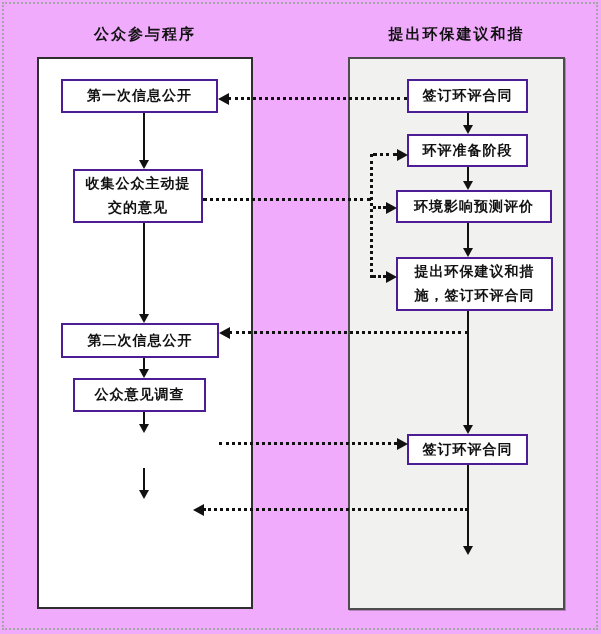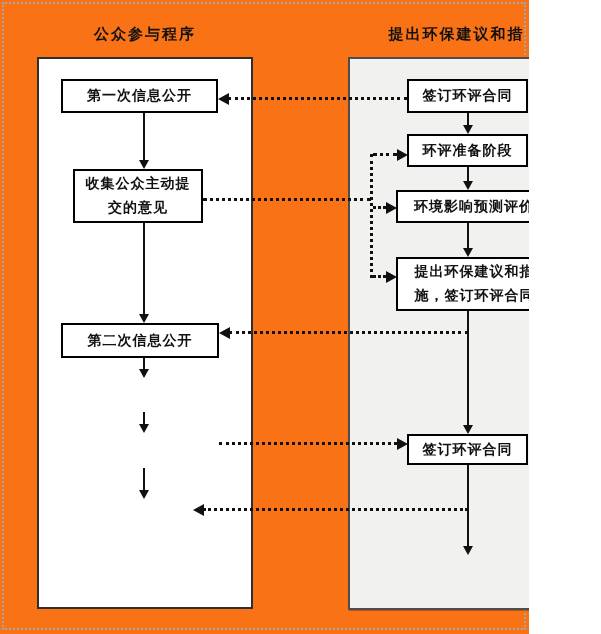--- a/index.html
+++ b/index.html
@@ -1,34 +1,34 @@
 <!DOCTYPE html>
 <html><head>
 <meta charset="utf-8">
 <style>
   html,body{margin:0;padding:0;background:#fff;}
   .page{
-    position:relative;width:529px;height:634px;background:#f97316;overflow:hidden;
+    position:relative;width:601px;height:634px;background:#f0abfc;overflow:hidden;
     font-family:"Liberation Serif","DejaVu Serif",serif;color:#111;
   }
   .page-border{
     position:absolute;left:2px;top:2px;right:3px;bottom:4px;
     border:2px dotted #a6a6a6;pointer-events:none;
   }
   .col-title{
     position:absolute;top:24px;height:20px;line-height:20px;text-align:center;
     font-size:15px;font-weight:bold;letter-spacing:2px;white-space:nowrap;
   }
   .col-title.left{left:37px;width:216px;}
   .col-title.right{left:348px;width:217px;}
   .container{position:absolute;box-sizing:border-box;}
   .left-container{left:37px;top:57px;width:216px;height:552px;border:2px solid #2e2e2e;background:#ffffff;}
   .right-container{left:348px;top:57px;width:217px;height:553px;border:2px solid #4d4d4d;background:#f1f1ef;box-shadow:1px 1px 0 rgba(0,0,0,0.25);}
   .node{
-    position:absolute;box-sizing:border-box;background:#ffffff;border:2px solid #000000;
+    position:absolute;box-sizing:border-box;background:#ffffff;border:2px solid #4c1d95;
     display:flex;align-items:center;justify-content:center;text-align:center;
     font-size:14px;font-weight:bold;letter-spacing:1px;line-height:24px;
   }
   .node span{white-space:pre-line;}
   .varrow{position:absolute;width:2px;background:#111;}
   .varrow::after{
     content:"";position:absolute;left:50%;bottom:-9px;transform:translateX(-50%);
     width:0;height:0;border:5px solid transparent;border-bottom:0;border-top:9px solid #111;
   }
   .dline{position:absolute;height:0;border-top:3px dotted #111;}
@@ -50,20 +50,23 @@
 
   <div class="node" style="left:61px;top:79px;width:157px;height:34px">
       <span>第一次信息公开</span>
     </div>
   <div class="node" style="left:73px;top:169px;width:130px;height:54px">
       <span>收集公众主动提
 交的意见</span>
     </div>
   <div class="node" style="left:61px;top:323px;width:158px;height:35px">
       <span>第二次信息公开</span>
+    </div>
+  <div class="node" style="left:73px;top:378px;width:133px;height:34px">
+      <span>公众意见调查</span>
     </div>
 
   <div class="node" style="left:407px;top:79px;width:121px;height:34px">
       <span>签订环评合同</span>
     </div>
   <div class="node" style="left:407px;top:134px;width:121px;height:33px">
       <span>环评准备阶段</span>
     </div>
   <div class="node" style="left:396px;top:190px;width:156px;height:33px">
       <span>环境影响预测评价</span>

